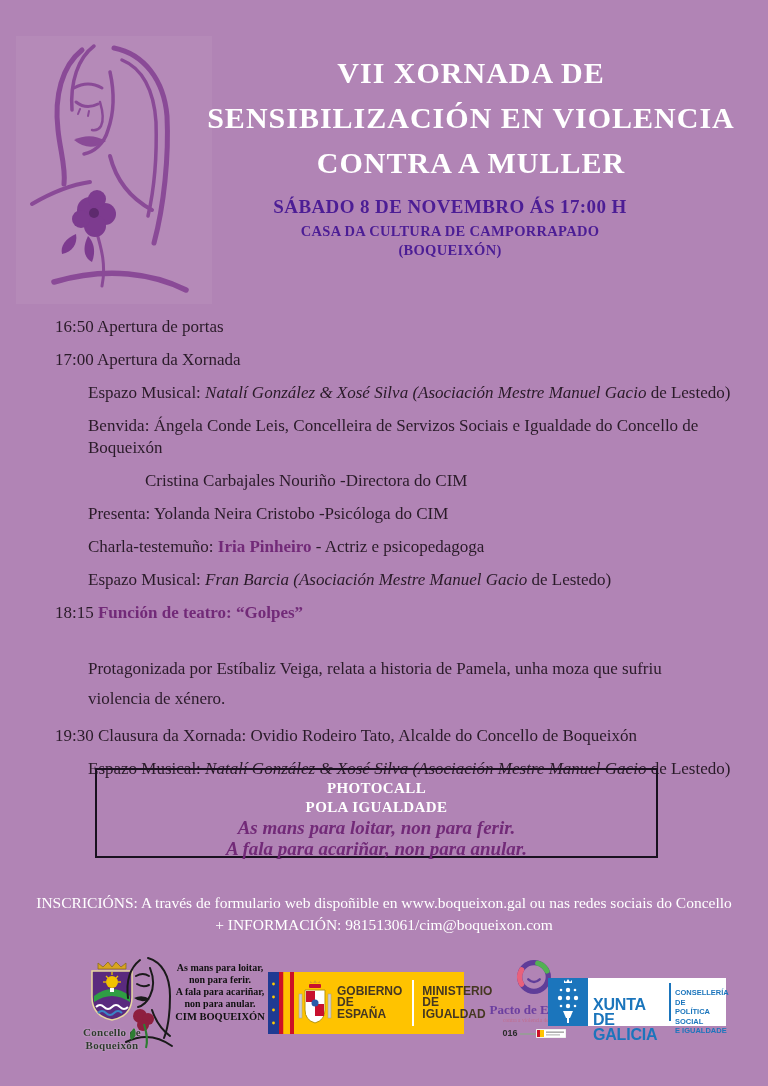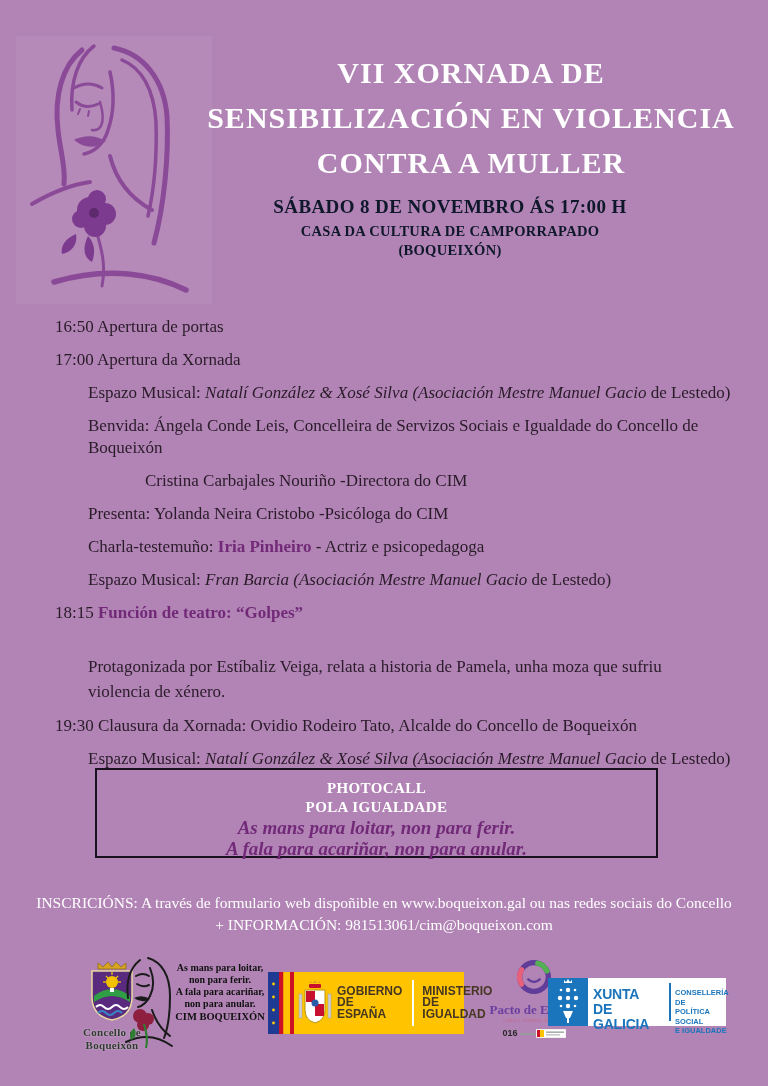--- a/index.html
+++ b/index.html
@@ -7,30 +7,30 @@
     position:relative;width:768px;height:1086px;margin:0 auto;
     background:#b184b5;overflow:hidden;
     font-family:"Liberation Serif","DejaVu Serif",serif;
   }
   .abs{position:absolute;}
 
   
   .illustration-bg{left:16px;top:36px;width:196px;height:268px;background:rgba(255,255,255,0.05);}
   .title{left:185px;top:50px;width:572px;text-align:center;color:#fff;
          font-weight:bold;font-size:30px;line-height:45px;letter-spacing:1px;}
-  .dateblock{left:140px;top:196px;width:620px;text-align:center;color:#0f172a;}
+  .dateblock{left:140px;top:196px;width:620px;text-align:center;color:#4c1d95;}
   .date-main{font-size:19px;font-weight:bold;letter-spacing:.4px;}
   .venue{font-size:14.5px;font-weight:bold;line-height:19px;margin-top:4px;letter-spacing:.3px;}
 
   
   #schedule{left:55px;top:316px;width:678px;color:#2a1b29;font-size:17px;}
   .sline{line-height:22px;margin-bottom:11px;}
   .ind1{padding-left:33px;}
   .ind2{padding-left:90px;}
-  .narrow{max-width:600px;line-height:25px;margin-top:30px;}
+  .narrow{max-width:600px;line-height:30px;margin-top:30px;}
   .seg-pl{}
   .seg-it{font-style:italic;}
   .seg-pb{color:#722a78;font-weight:bold;}
 
   
   .photobox{left:95px;top:768px;width:563px;height:90px;border:2px solid #19111f;
             box-sizing:border-box;text-align:center;padding-top:9px;}
   .photo-line{color:#fff;font-weight:bold;font-size:15px;line-height:19px;letter-spacing:.4px;}
   .photo-quote{color:#722a78;font-weight:bold;font-style:italic;font-size:19px;line-height:21px;}
 
@@ -56,21 +56,21 @@
   .logo-pacto{left:476px;top:956px;width:116px;text-align:center;}
   .pacto-name{font-size:13px;font-weight:bold;color:#6b3fa0;line-height:14px;margin-top:1px;}
   .pacto-sub{font-size:5.5px;color:#c06e8f;line-height:7px;}
   .pacto-row{display:flex;justify-content:center;align-items:center;gap:0;margin-top:4px;}
   .pacto-016{font-family:"Liberation Sans",sans-serif;font-size:9px;font-weight:bold;color:#2b2b2b;}
   .pacto-016 span{display:inline-block;width:16px;height:2px;background:#9a9a9a;margin-left:2px;vertical-align:middle;}
 
   .logo-xunta{left:548px;top:978px;width:178px;height:48px;background:#fff;display:flex;}
   .x-sym{width:40px;height:48px;background:#1b75bc;flex:none;}
   .x-name{color:#1b75bc;font-family:"Liberation Sans","DejaVu Sans",sans-serif;
-          font-weight:bold;font-size:14px;line-height:15px;padding:9px 0 0 5px;width:76px;flex:none;letter-spacing:-.2px;}
+          font-weight:bold;font-size:16px;line-height:15px;padding:9px 0 0 5px;width:76px;flex:none;letter-spacing:-.2px;margin-top:10px;}
   .x-div{width:2px;background:#1b75bc;margin:5px 0;flex:none;}
   .x-dept{color:#1b75bc;font-family:"Liberation Sans","DejaVu Sans",sans-serif;
           font-weight:bold;font-size:7.5px;line-height:9.5px;padding:10px 2px 0 4px;}
 </style>
 </head>
 <body>
 
 <div class="poster">
 
   <div class="abs illustration-bg"></div>

